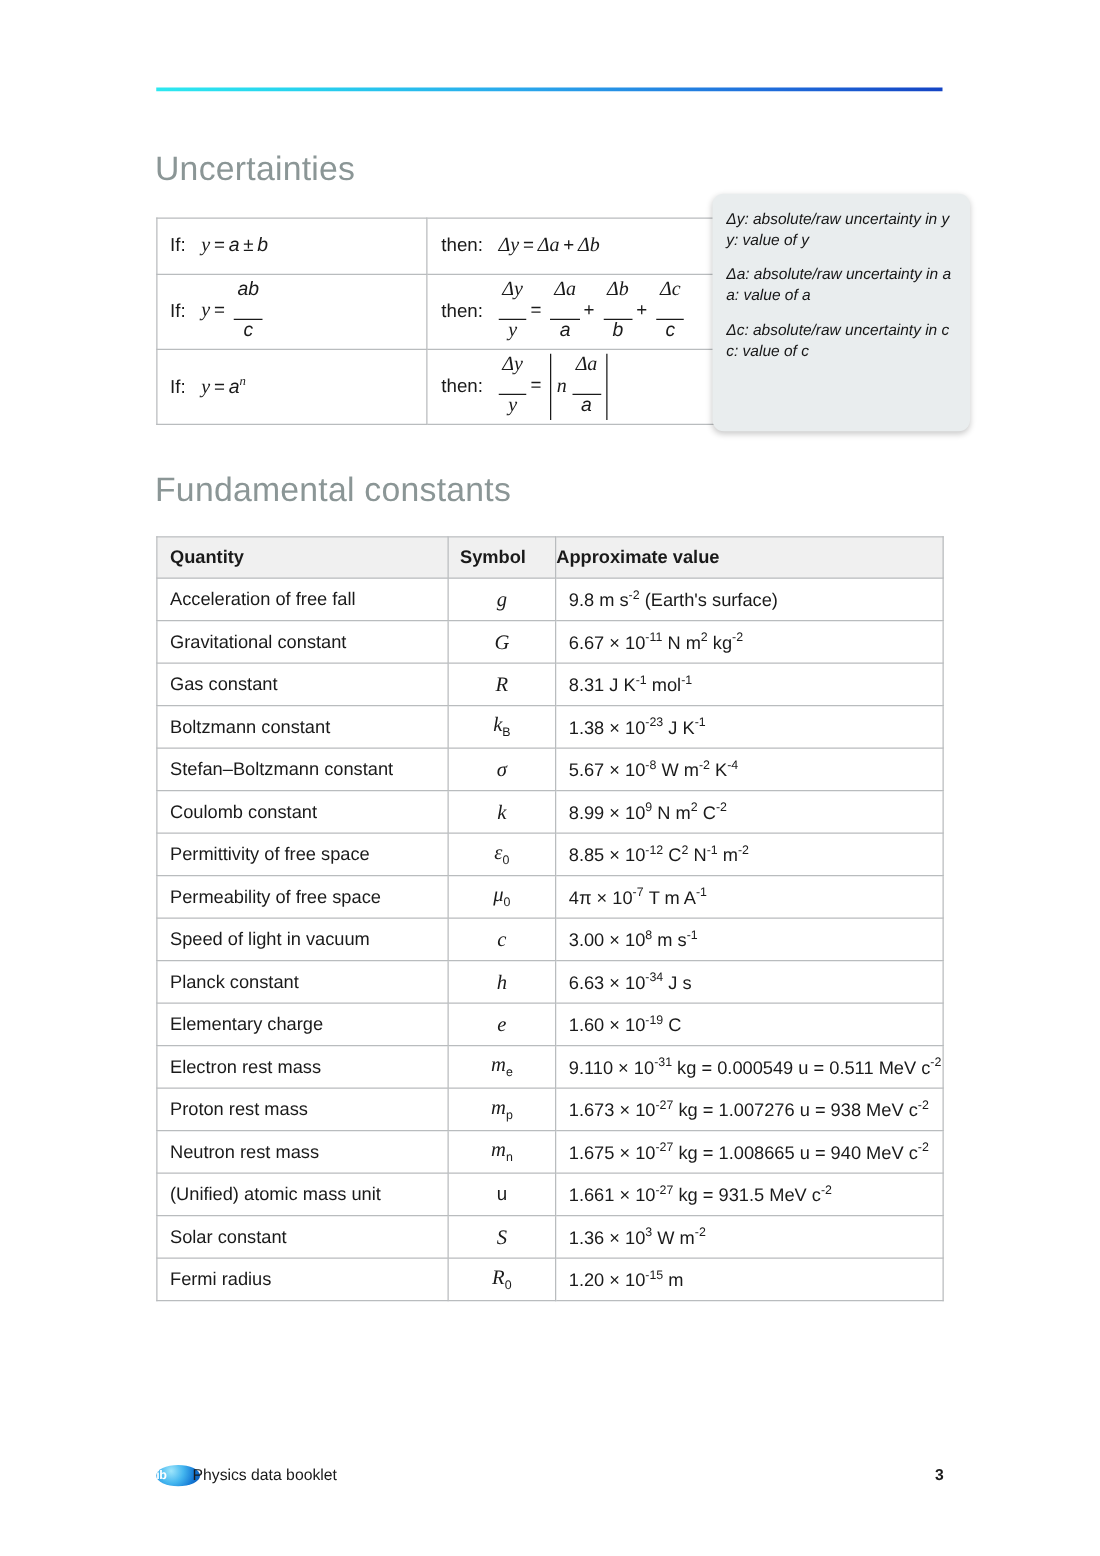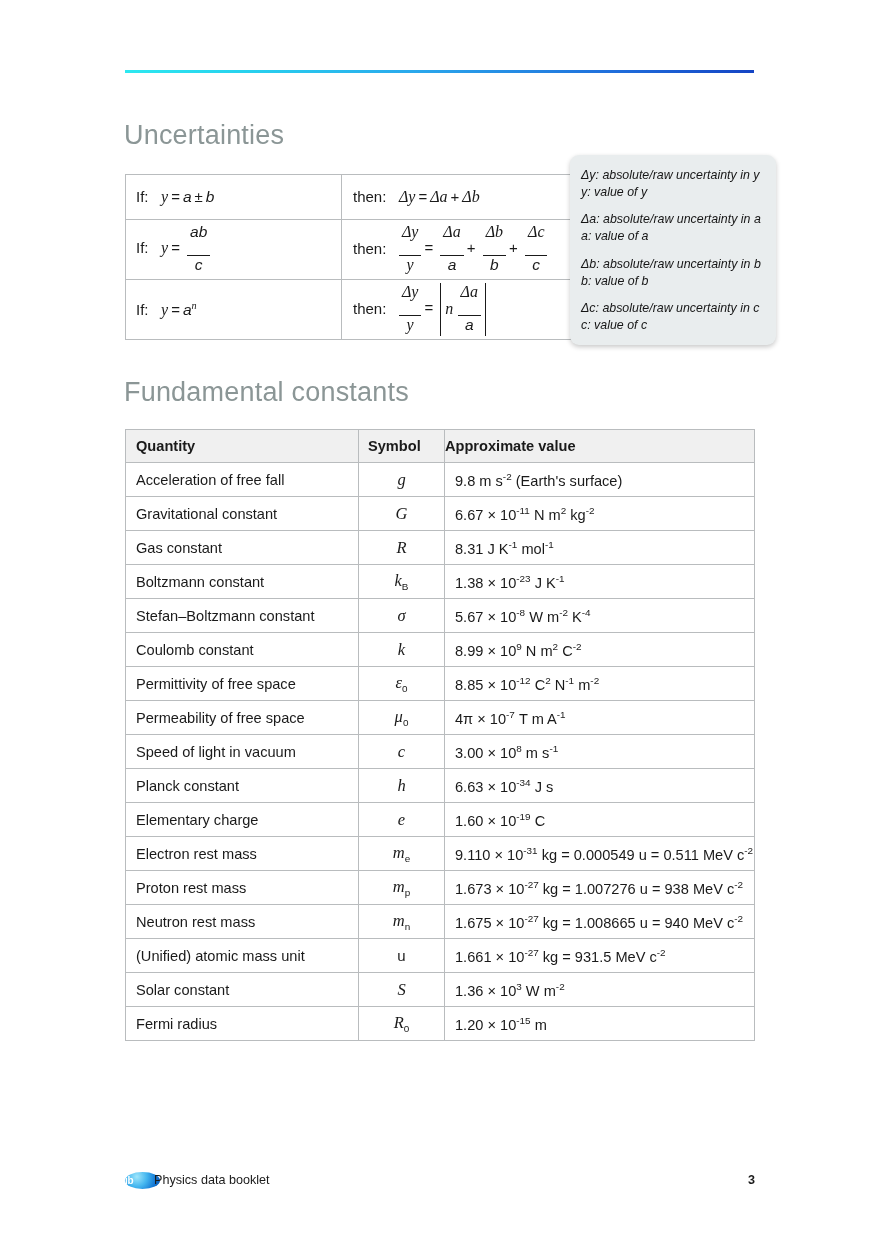--- a/index.html
+++ b/index.html
@@ -253,24 +253,20 @@
   <div id="uncertainty-note">
     <div class="note-block">
       <div>Δy: absolute/raw uncertainty in y</div>
       <div>y: value of y</div>
     </div>
     <div class="note-block">
       <div>Δa: absolute/raw uncertainty in a</div>
       <div>a: value of a</div>
     </div>
     <div class="note-block">
-      <div>Δb: absolute/raw uncertainty in b</div>
-      <div>b: value of b</div>
-    </div>
-    <div class="note-block">
       <div>Δc: absolute/raw uncertainty in c</div>
       <div>c: value of c</div>
     </div>
   </div>
 
   <div class="section-heading" id="heading-constants">Fundamental constants</div>
 
   <table id="constants-table">
     <thead>
       <tr>

